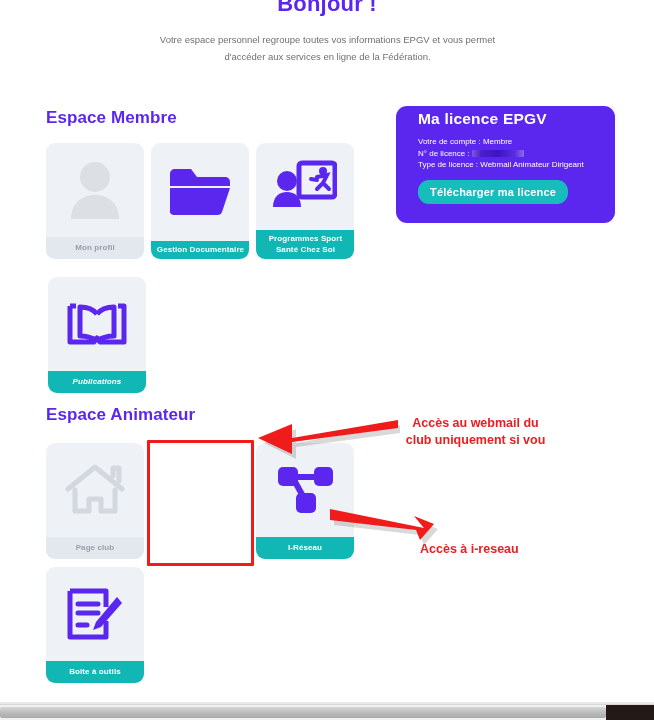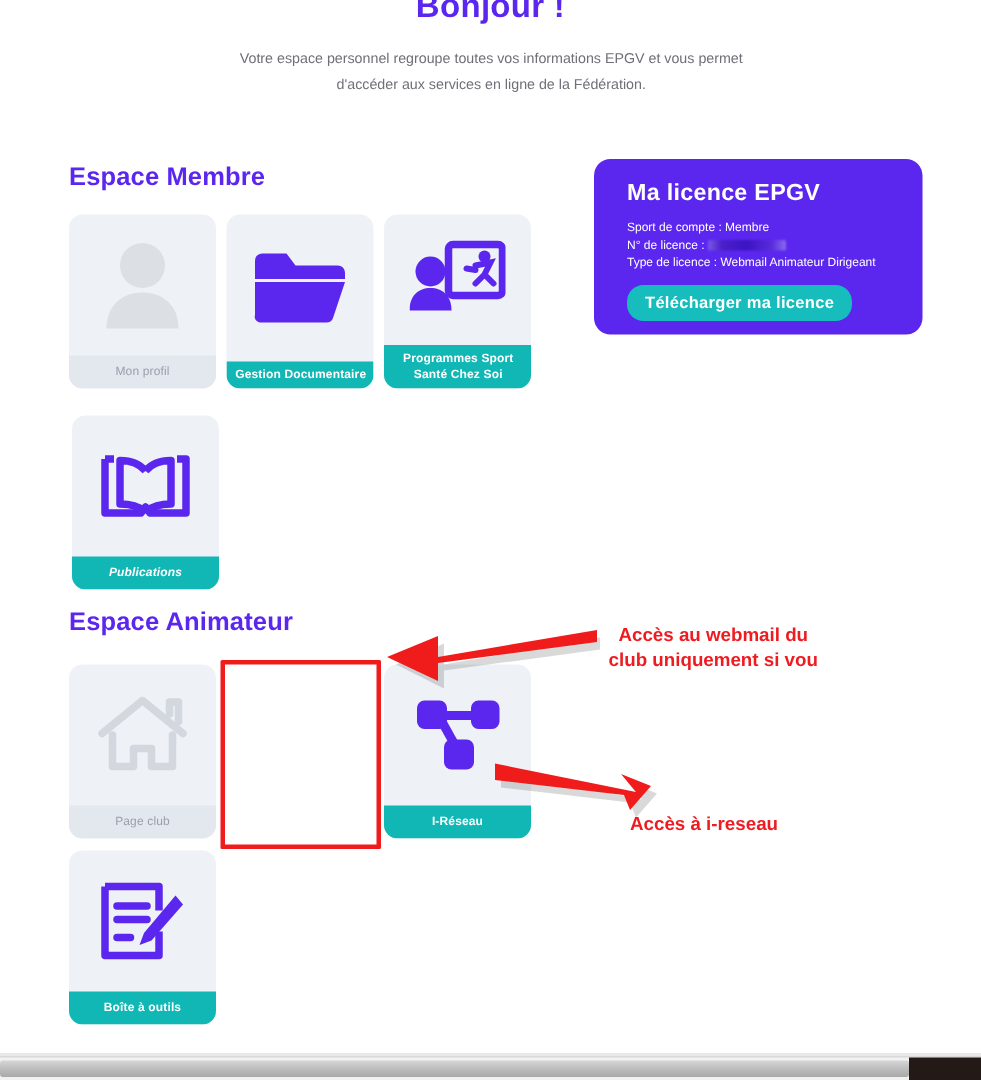--- a/index.html
+++ b/index.html
@@ -59,21 +59,21 @@
     font-size: 8px; font-weight: bold;
     text-align: center;
     line-height: 11px;
     padding: 5px 2px 6px 2px;
     letter-spacing: .1px;
   }
   .tile-label.two-line { padding: 3px 2px 4px 3px; }
   .tile.disabled .tile-label {
     background: #e3e7ee;
     color: #9aa0ab;
-    font-weight: normal;
+    font-weight: bold;
   }
 
   
   #tile-profil        { top: 143px; left: 46px; }
   #tile-gestion       { top: 143px; left: 151px; }
   #tile-programmes    { top: 143px; left: 256px; }
   #tile-publications  { top: 277px; left: 48px; font-style: italic; }
   
   #tile-pageclub      { top: 443px; left: 46px; }
   #tile-webmail       { top: 443px; left: 151px; }
@@ -90,21 +90,21 @@
     pointer-events: none;
   }
 
   
   #licence-card {
     position: absolute;
     top: 106px; left: 396px;
     width: 219px; height: 117px;
     background: #5b27ef;
     border-radius: 11px;
-    padding: 14px 0 0 22px;
+    padding: 4px 0 0 22px;
     color: #ffffff;
   }
   #licence-card h2 {
     font-size: 15.5px; font-weight: bold; letter-spacing: .2px;
     margin-bottom: 8px;
   }
   .lic-line {
     font-size: 8px; line-height: 11.5px; color: #ffffff;
     white-space: nowrap;
   }
@@ -220,21 +220,21 @@
         <path d="M4 6 H10 M4 6 V42 H28 L31 38 L34 42 H58 V6 H52" stroke="#5b27ef" stroke-width="5" fill="none" stroke-linejoin="round"></path>
         <path d="M31 14 C27 9 22 7 14 7 V36 C22 36 27 38 31 41" stroke="#5b27ef" stroke-width="5" fill="none" stroke-linejoin="round"></path>
         <path d="M31 14 C35 9 40 7 48 7 V36 C40 36 35 38 31 41" stroke="#5b27ef" stroke-width="5" fill="none" stroke-linejoin="round"></path>
       </svg>
     </div>
     <div class="tile-label">Publications</div>
   </div>
 
   <div id="licence-card">
     <h2>Ma licence EPGV</h2>
-    <div class="lic-line">Sport de compte : Membre</div>
+    <div class="lic-line">Votre de compte : Membre</div>
     <div class="lic-line">
       <span>N° de licence :</span><span class="redact"></span>
     </div>
     <div class="lic-line">Type de licence : Webmail Animateur Dirigeant</div>
     <button id="btn-telecharger">Télécharger ma licence</button>
   </div>
 
   <div class="sec-title" id="sec-dirigeant">Espace Animateur</div>
 
   <div class="tile disabled" id="tile-pageclub">

